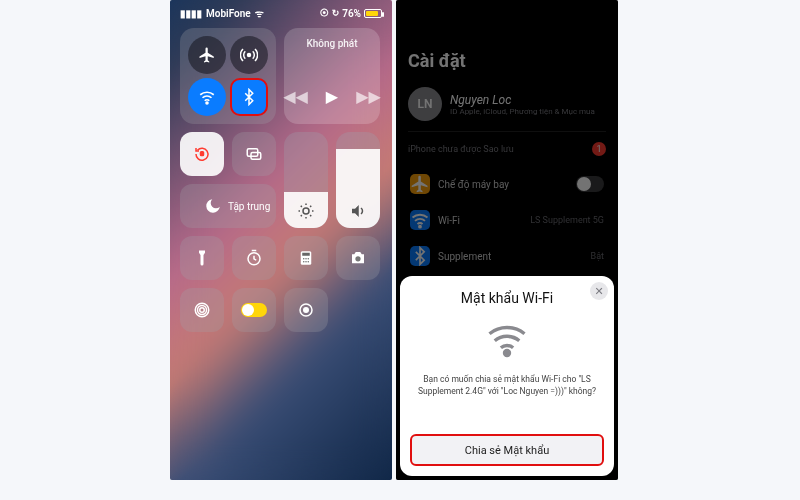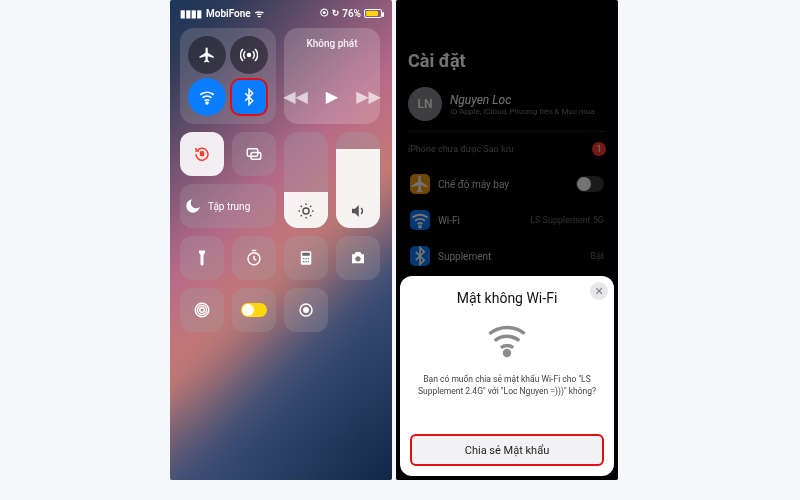--- a/index.html
+++ b/index.html
@@ -22,21 +22,21 @@
 
   .cc-grid { position: absolute; top: 28px; left: 10px; right: 10px; bottom: 10px; }
   .module { position: absolute; background: rgba(160,160,170,0.28); border-radius: 14px; backdrop-filter: blur(30px); }
   .module.light { background: rgba(255,255,255,0.18); }
   .mini-btn { position: absolute; width: 38px; height: 38px; border-radius: 50%; display: flex; align-items: center; justify-content: center; }
   .dark-circ { background: rgba(20,20,30,0.55); }
   .blue-circ { background: #0a7cff; }
   .media-text { color: rgba(255,255,255,0.9); font-size: 10px; font-weight: 500; }
   .tile { position: absolute; width: 44px; height: 44px; border-radius: 12px; background: rgba(160,160,170,0.28); display: flex; align-items: center; justify-content: center; }
   .tile.white { background: rgba(255,255,255,0.9); }
-  .tile.focus { width: 96px; justify-content: flex-start; padding-left: 4px; gap: 6px; color: #fff; font-size: 10px; }
+  .tile.focus { width: 96px; justify-content: flex-start; padding-left: 24px; gap: 6px; color: #fff; font-size: 10px; }
   .slider { position: absolute; width: 44px; height: 96px; background: rgba(160,160,170,0.32); border-radius: 14px; overflow: hidden; }
   .slider-fill { position: absolute; bottom: 0; left: 0; right: 0; background: rgba(255,255,255,0.9); }
   .ic { width: 18px; height: 18px; display: block; }
   .ic svg { width: 100%; height: 100%; }
   .highlight-red { border: 2px solid #e10f0f; border-radius: 10px; }
 
   
   .phone-right .bg { position: absolute; inset: 0; background: #000; }
   .dim { position: absolute; inset: 0; background: rgba(0,0,0,0.55); }
   .settings-top { position: absolute; top: 14px; left: 12px; right: 12px; margin-top: 36px; }
@@ -271,21 +271,21 @@
             </span>
             <span class="set-label">VPN</span>
             <span class="set-val">Không Kết nối</span>
           </div>
         </div>
     </div>
     <div class="dim"></div>
 
     <div class="sheet">
       <div class="sheet-close">✕</div>
-      <div class="sheet-title">Mật không Wi-Fi</div>
+      <div class="sheet-title">Mật khẩu Wi-Fi</div>
       <span class="ic" style="width:42px; height:42px;"><svg viewBox="0 0 24 24" fill="none" stroke="#8a8a8f" stroke-width="2">
             <path d="M2 9a16 16 0 0 1 20 0M5 13a11 11 0 0 1 14 0M8.5 17a5.5 5.5 0 0 1 7 0"></path>
             <circle cx="12" cy="20" r="1.4" fill="#8a8a8f"></circle>
           </svg></span>
       <div class="sheet-msg">Bạn có muốn chia sẻ mật khẩu Wi-Fi cho "LS Supplement 2.4G" với "Loc Nguyen =)))" không?</div>
       <div class="share-btn">
           <span>Chia sẻ Mật khẩu</span>
         </div>
     </div>
   </div>

